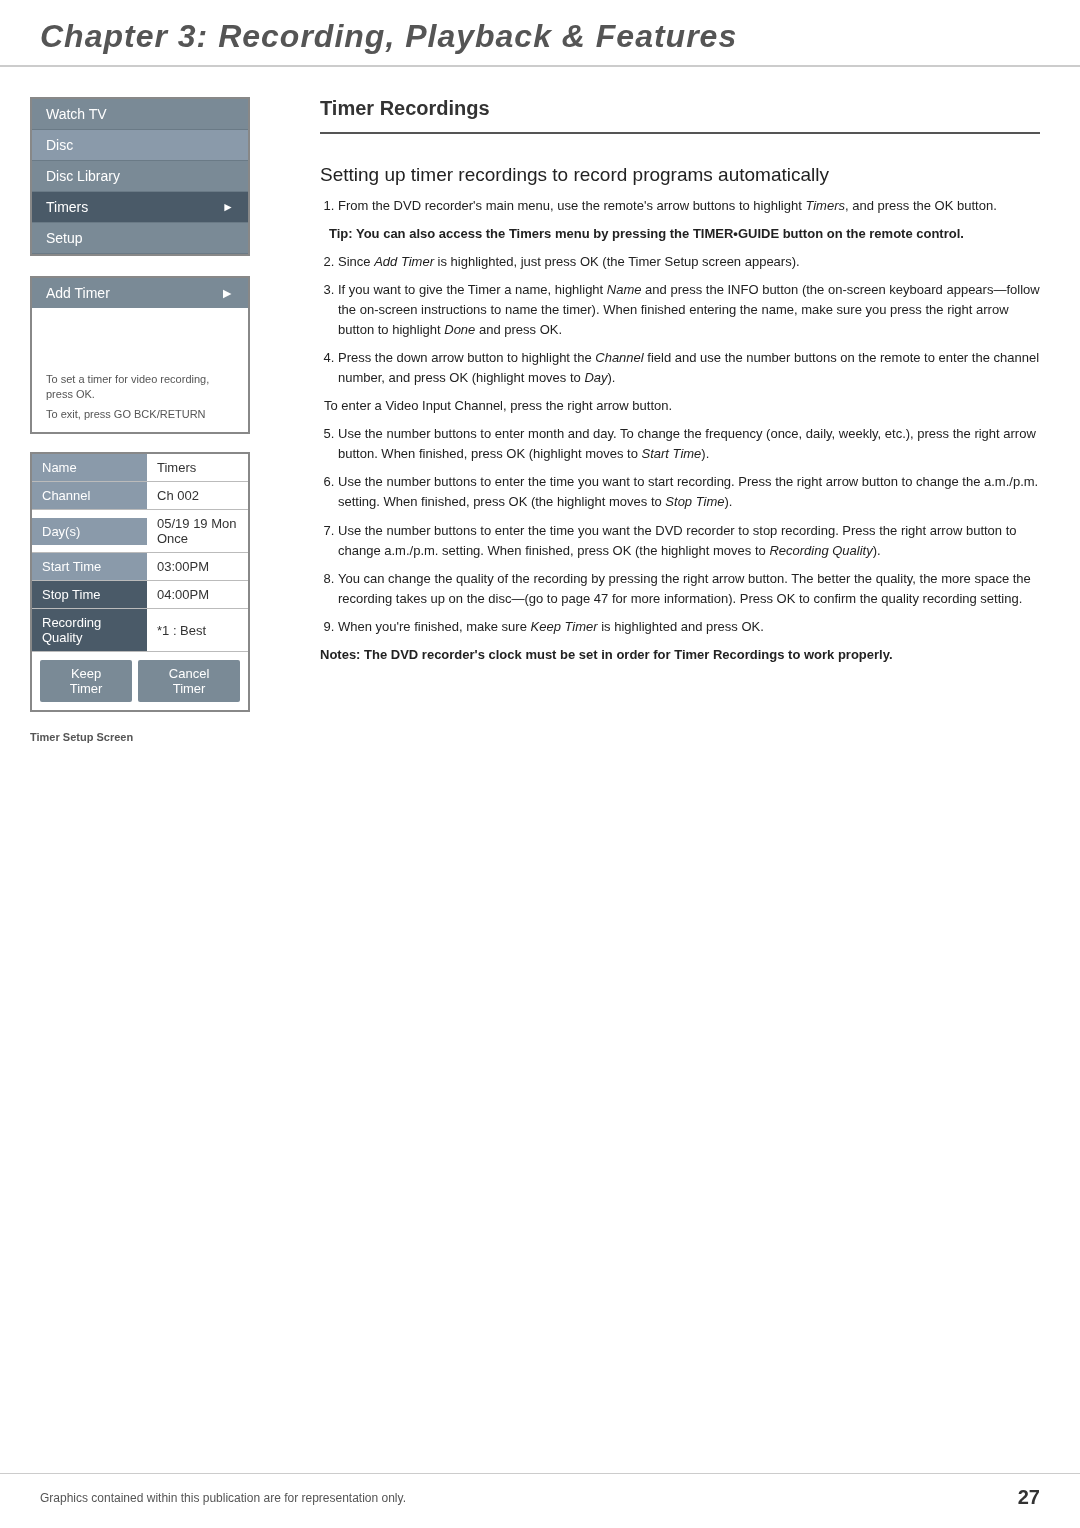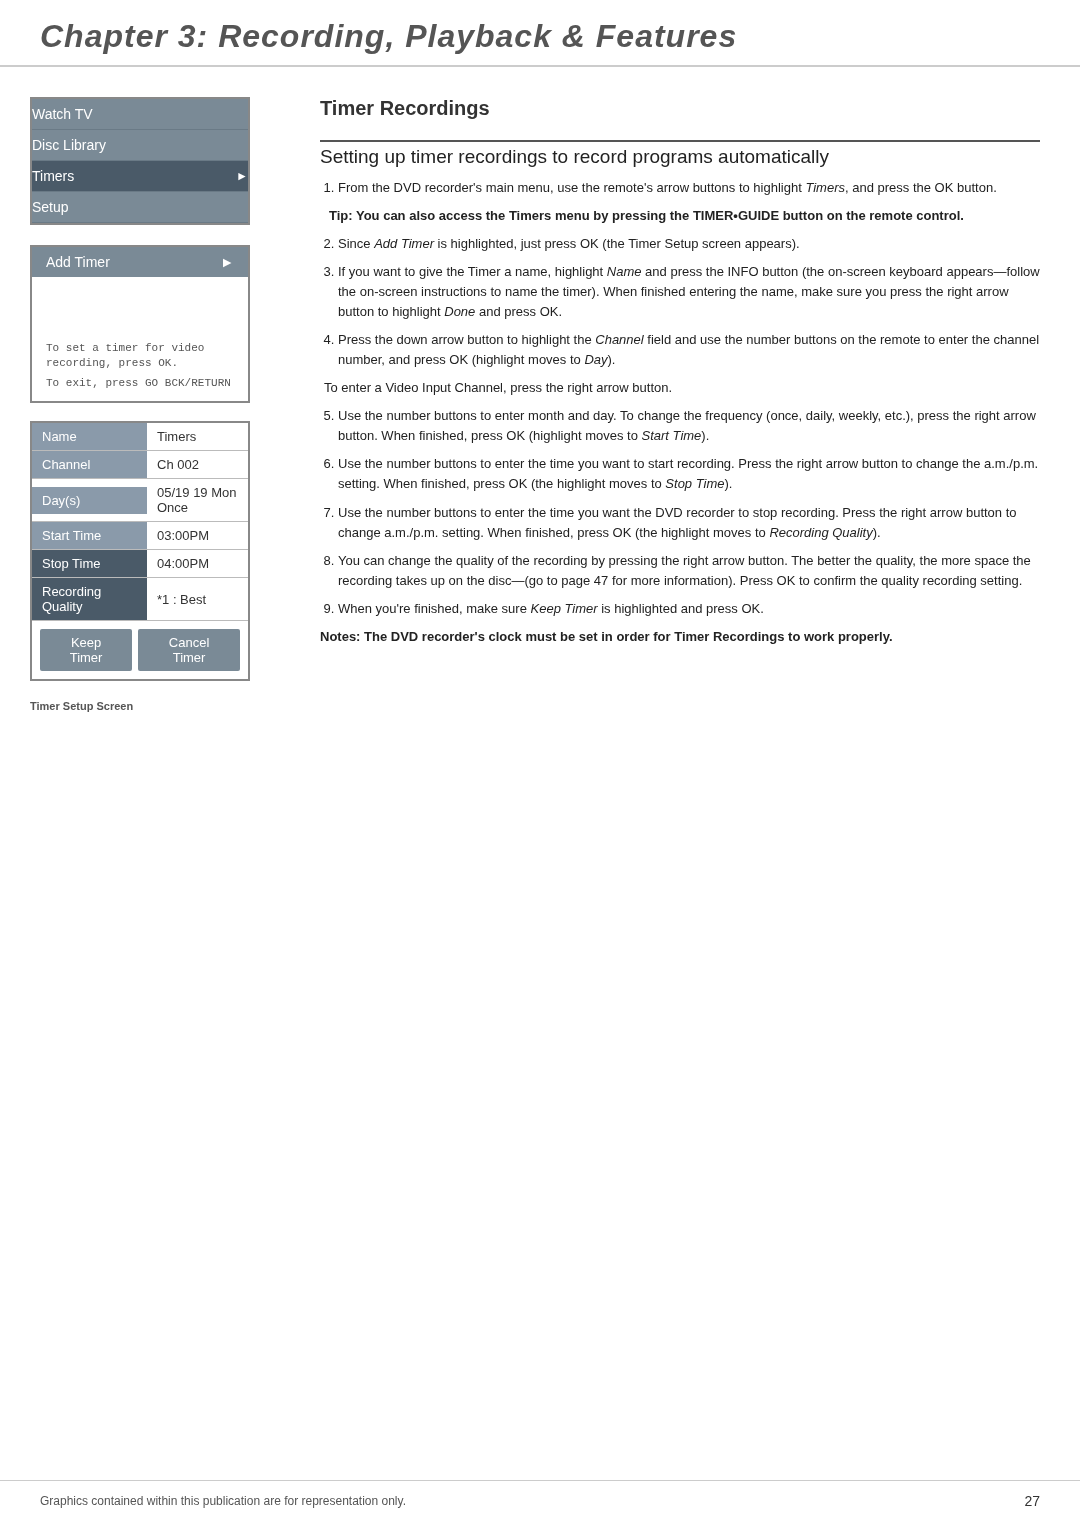--- a/index.html
+++ b/index.html
@@ -43,21 +43,21 @@
     }
 
     
     .tv-menu {
       background: #fff;
       border: 2px solid #888;
       width: 220px;
       margin-bottom: 20px;
     }
     .tv-menu-item {
-      padding: 7px 0;
+      padding: 7px 14px;
       font-size: 14px;
       color: #fff;
       background: #7a8a96;
       border-bottom: 1px solid #6a7a86;
       display: flex;
       align-items: center;
       justify-content: space-between;
     }
     .tv-menu-item.highlighted {
       background: #4a5a68;
@@ -90,21 +90,20 @@
       font-size: 11px;
       color: #555;
       min-height: 80px;
     }
 
     .panel-note {
       font-size: 11px;
       color: #555;
       margin-top: 4px;
       line-height: 1.4;
-      font-family: Liberation Mono, monospace;
     }
 
     
     .timer-setup {
       border: 2px solid #888;
       width: 220px;
       margin-top: 18px;
       background: #fff;
     }
     .timer-setup-row {
@@ -158,22 +157,22 @@
     
     .right-panel {
       flex: 1;
     }
 
     .section-title {
       font-size: 20px;
       font-weight: bold;
       color: #333;
       border-bottom: 2px solid #555;
-      padding-bottom: 20px;
-      margin-bottom: 4px;
+      padding-bottom: 12px;
+      margin-bottom: 30px;
     }
 
     .subsection-title {
       font-size: 19px;
       font-weight: normal;
       color: #222;
       margin-bottom: 10px;
     }
 
     .instructions {
@@ -222,39 +221,42 @@
       border-top: 1px solid #ccc;
       padding: 12px 40px;
       display: flex;
       justify-content: space-between;
       align-items: center;
       font-size: 12px;
       color: #555;
     }
 
     .page-number {
-      font-size: 14px;
-      font-weight: normal;
+      font-size: 20px;
+      font-weight: bold;
       color: #333;
     }
   </style>
 </head>
 <body>
 
 <div class="page-header">
   <h1>Chapter 3: Recording, Playback &amp; Features</h1>
 </div>
 
 <div class="main-content">
 
   <div class="left-panel">
 
     <div class="tv-menu">
       <div class="tv-menu-item">
         <span>Watch TV</span>
+      </div>
+      <div class="tv-menu-item light">
+        <span>Disc</span>
       </div>
       <div class="tv-menu-item">
         <span>Disc Library</span>
       </div>
       <div class="tv-menu-item highlighted">
         <span>Timers</span>
         <span class="arrow">►</span>
       </div>
       <div class="tv-menu-item">
         <span>Setup</span>

